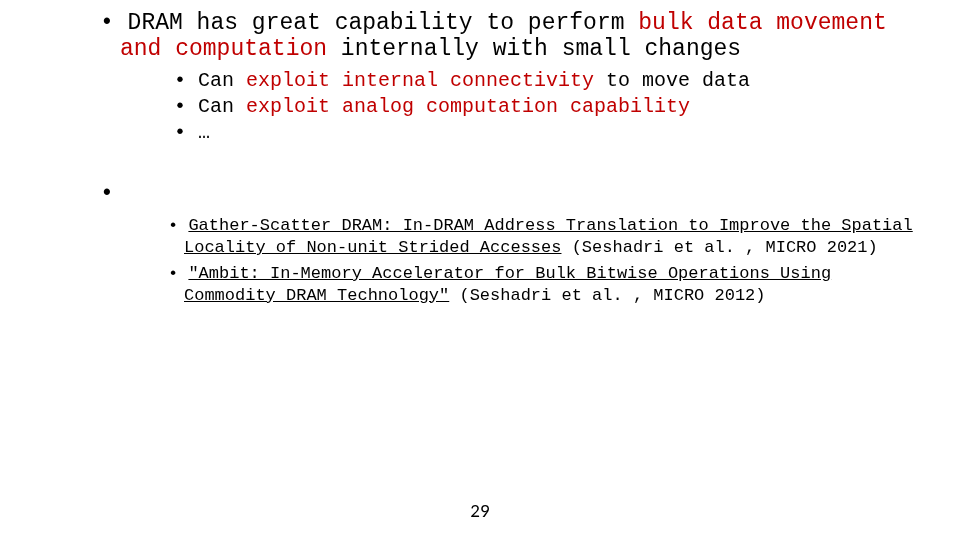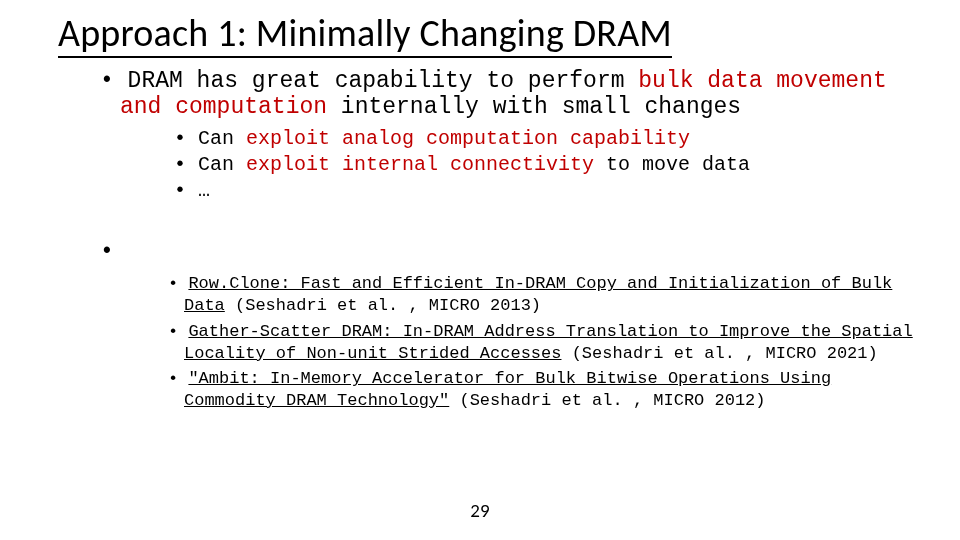--- a/index.html
+++ b/index.html
@@ -87,34 +87,32 @@
     left: 0; right: 0;
     text-align: center;
     font-size: 19px;
   }
 </style>
 </head>
 <body>
 
 <div class="slide">
 
-  <h1 class="title"><span class="underline">Approach 1: Minimally Changing DRAM</span></h1>
 
   <ul class="lvl1">
     <li><span>DRAM has great capability to perform </span><span class="red">bulk data movement and computation</span><span> internally with small changes</span>
       <ul class="lvl2">
+        <li><span>Can </span><span class="red">exploit internal connectivity</span><span> to move data</span></li>
         <li><span>Can </span><span class="red">exploit analog computation capability</span></li>
-        <li><span>Can </span><span class="red">exploit internal connectivity</span><span> to move data</span></li>
         <li><span>…</span></li>
       </ul>
     </li>
 
     <li class="spaced-top">
       <ul class="lvl2b">
-        <li><span class="ul">Row.Clone: Fast and Efficient In-DRAM Copy and Initialization of Bulk Data</span><span> (Seshadri et al. , MICRO 2013)</span></li>
         <li><span class="ul">Gather-Scatter DRAM: In-DRAM Address Translation to Improve the Spatial Locality of Non-unit Strided Accesses</span><span> (Seshadri et al. , MICRO 2021)</span></li>
         <li><span class="ul">"Ambit: In-Memory Accelerator for Bulk Bitwise Operations Using Commodity DRAM Technology"</span><span> (Seshadri et al. , MICRO 2012)</span></li>
       </ul>
     </li>
   </ul>
 
   <div class="pagenum">29</div>
 </div>
 
 </body></html>

